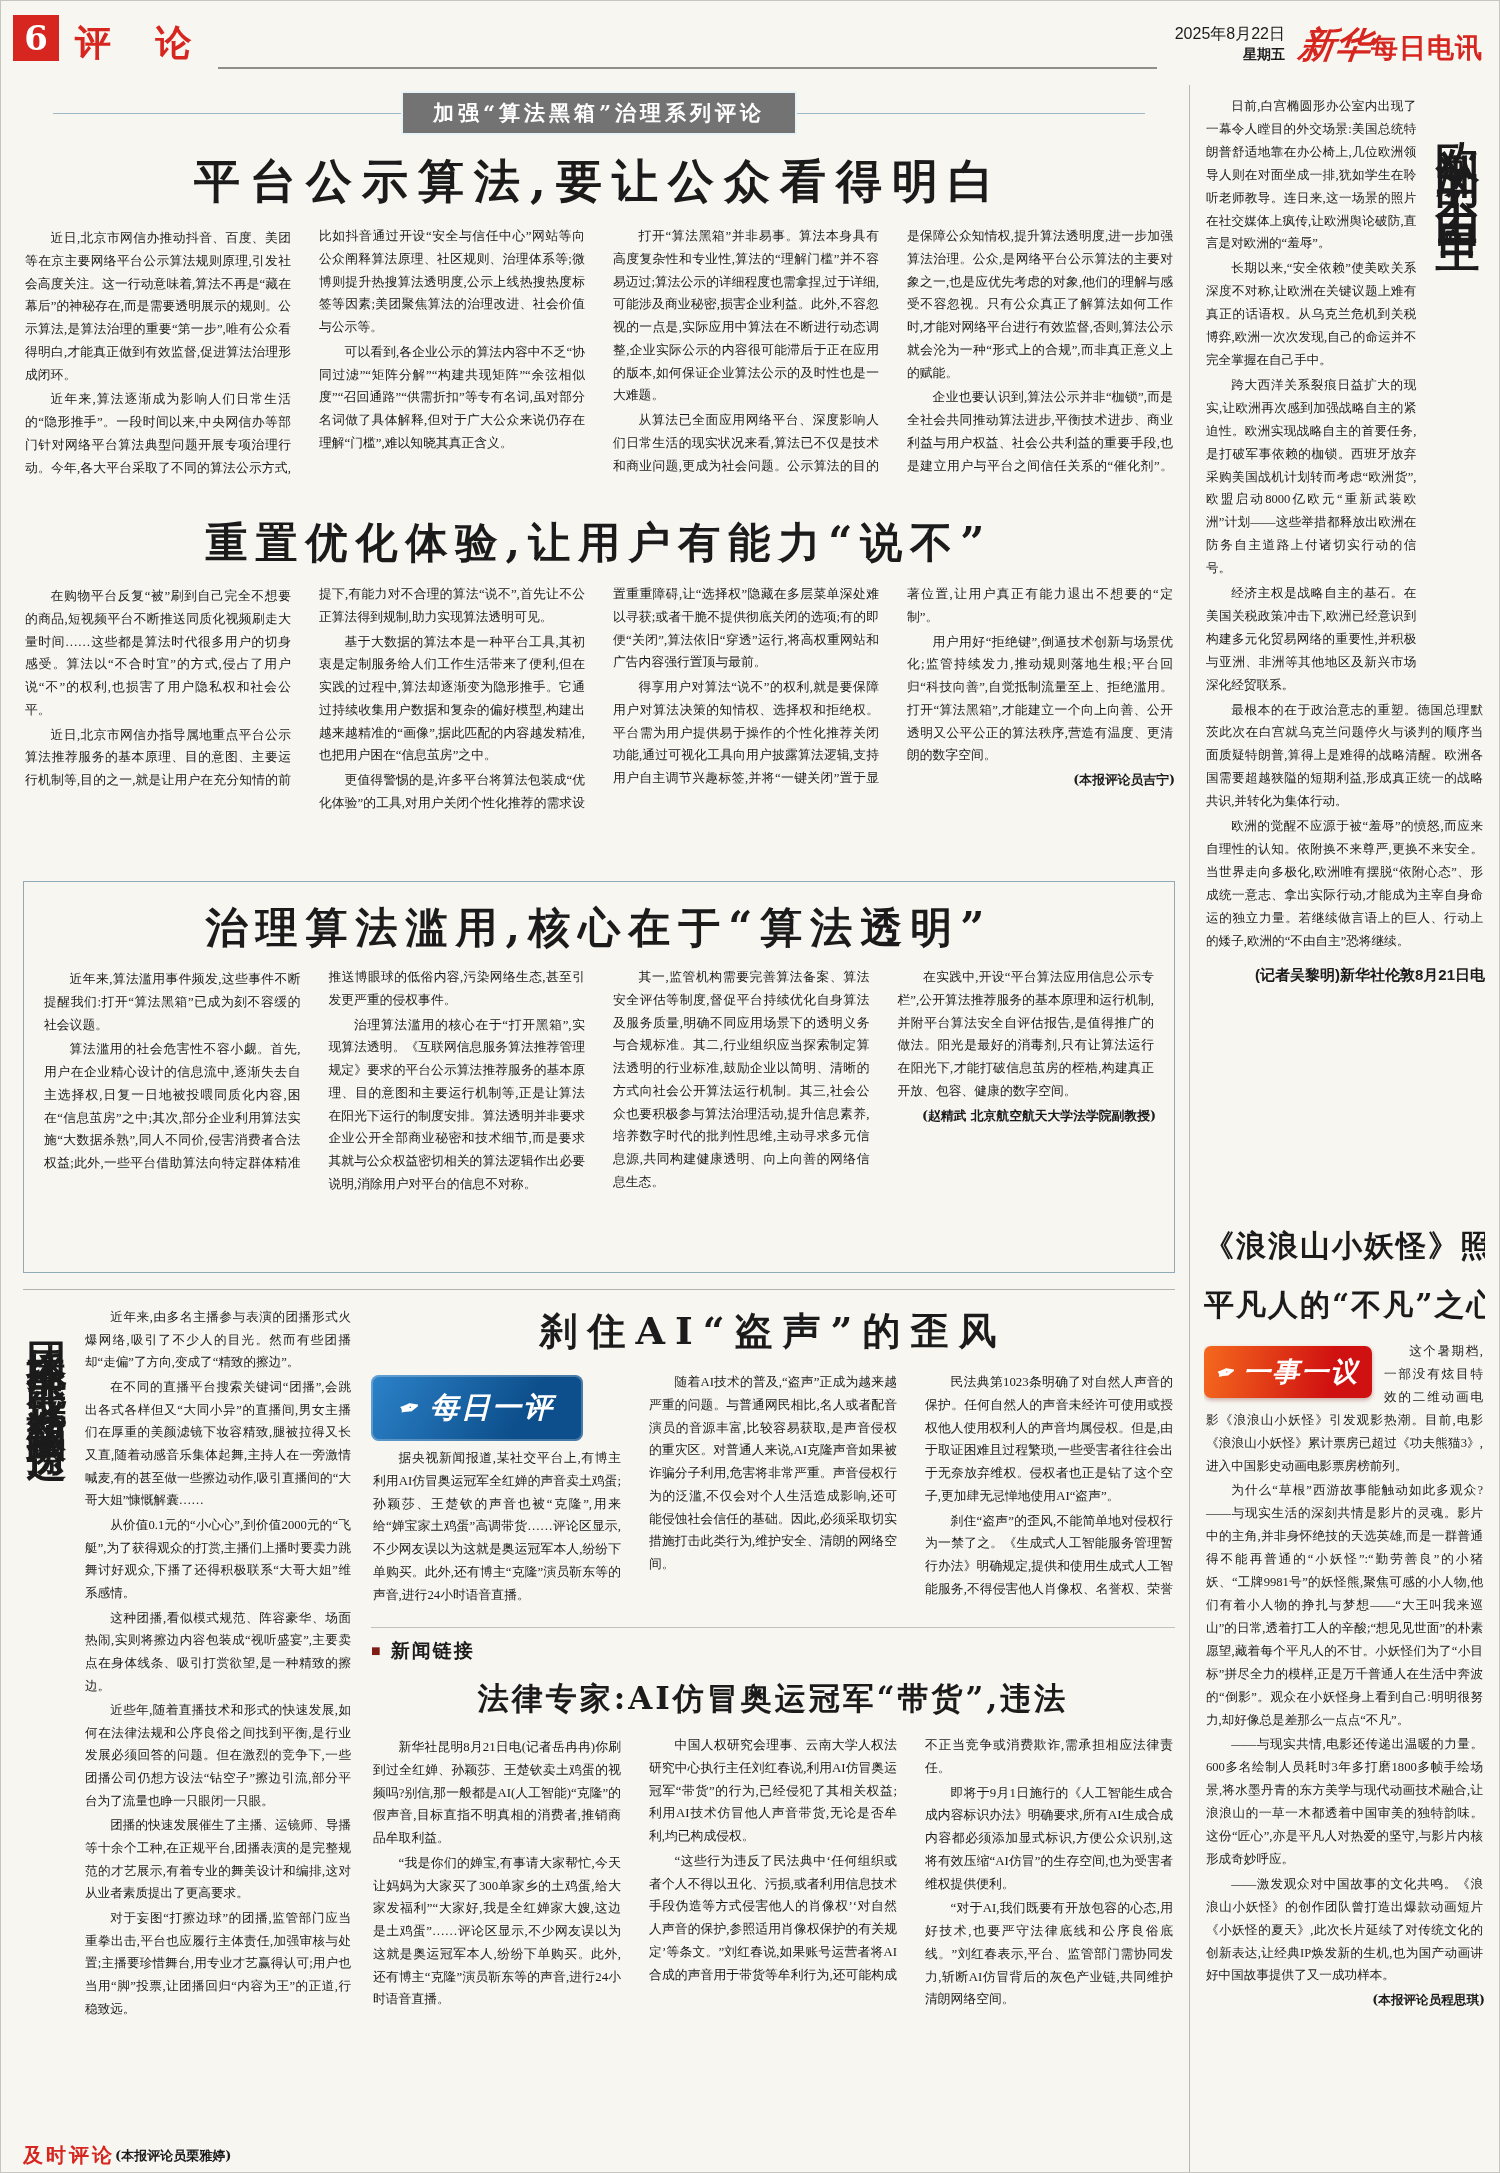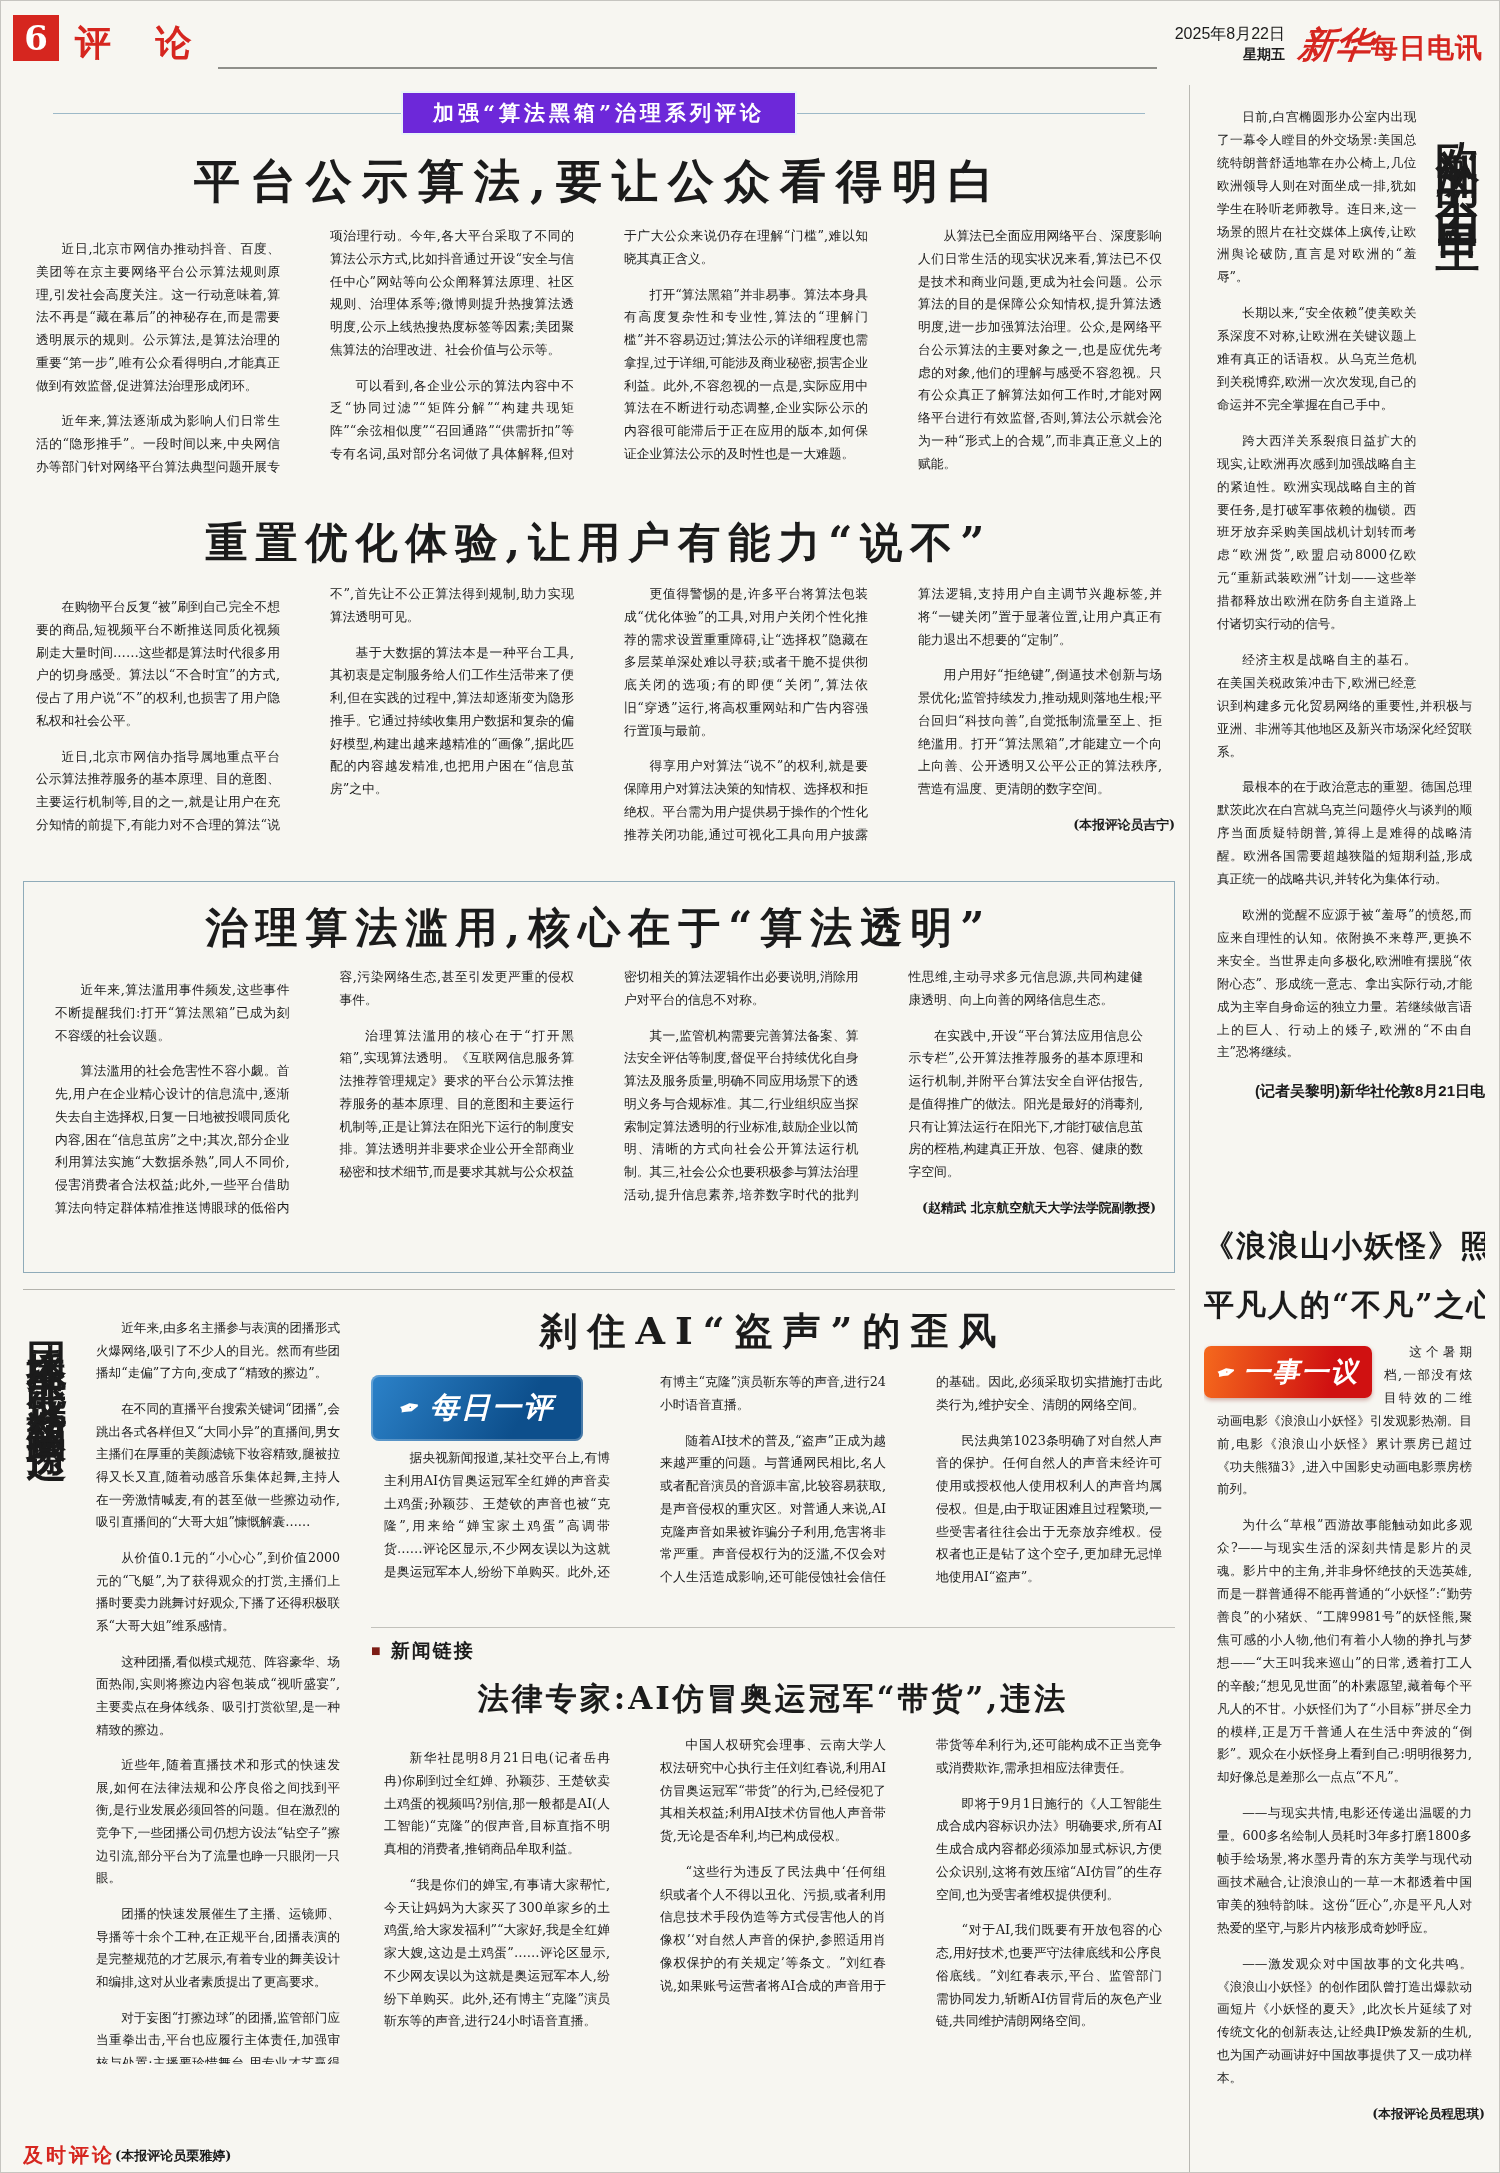--- a/index.html
+++ b/index.html
@@ -18,29 +18,29 @@
   .masthead{color:#d6261f;white-space:nowrap;margin-top:6px;}
   .masthead .script{font-size:36px;font-weight:bold;font-style:italic;display:inline-block;transform:skewX(-8deg);}
   .masthead .rest{font-size:27px;font-weight:900;letter-spacing:1px;}
   
   .content{display:flex;height:2089px;}
   .main{width:1188px;box-sizing:border-box;padding:2px 14px 0 22px;}
   .rail{flex:1;box-sizing:border-box;border-left:1px solid #b9b8b2;padding:8px 14px 0 14px;overflow:hidden;}
   
   .series{display:flex;align-items:center;margin:4px 30px 0 30px;height:44px;}
   .series .ln{flex:1;height:1px;background:#9db9c8;}
-  .series .chip{background:#6d28d9;color:#fff;font-weight:bold;font-size:21px;letter-spacing:4px;
+  .series .chip{background:#737373;color:#fff;font-weight:bold;font-size:21px;letter-spacing:4px;
                 padding:6px 30px;border:2px solid #e8f3f8;white-space:nowrap;}
   
   .h-big{text-align:center;font-size:46px;font-weight:600;letter-spacing:10px;margin:16px 0 12px;white-space:nowrap;}
   .h-mid{text-align:center;font-size:42px;font-weight:600;letter-spacing:8px;margin:18px 0 12px;white-space:nowrap;}
   
   .cols4{column-count:4;column-gap:24px;font-size:12.8px;line-height:1.78;text-align:justify;overflow:hidden;}
   .cols3{column-count:3;column-gap:24px;font-size:12.8px;line-height:1.78;text-align:justify;overflow:hidden;}
-  p.para{margin:13px;text-indent:2em;}
+  p.para{margin:2px;text-indent:2em;font-family:Liberation Serif, serif;}
   p.byline{margin:2px 0 0;text-indent:0;text-align:right;font-weight:bold;}
   .a1-body{height:272px;}
   .a2-body{height:282px;}
   .a3-box{border:1px solid #8fabb9;margin-top:16px;padding:8px 18px 6px;}
   .a3-box .h-mid{margin:10px 0 10px;}
   .a3-body{height:300px;}
   
   .bottom{display:flex;margin-top:16px;border-top:1px solid #b4b3ad;padding-top:14px;height:880px;box-sizing:border-box;overflow:hidden;}
   .tuanbo{width:330px;flex:0 0 auto;display:flex;flex-direction:column;}
   .tuanbo-row{display:flex;flex:1;overflow:hidden;}

